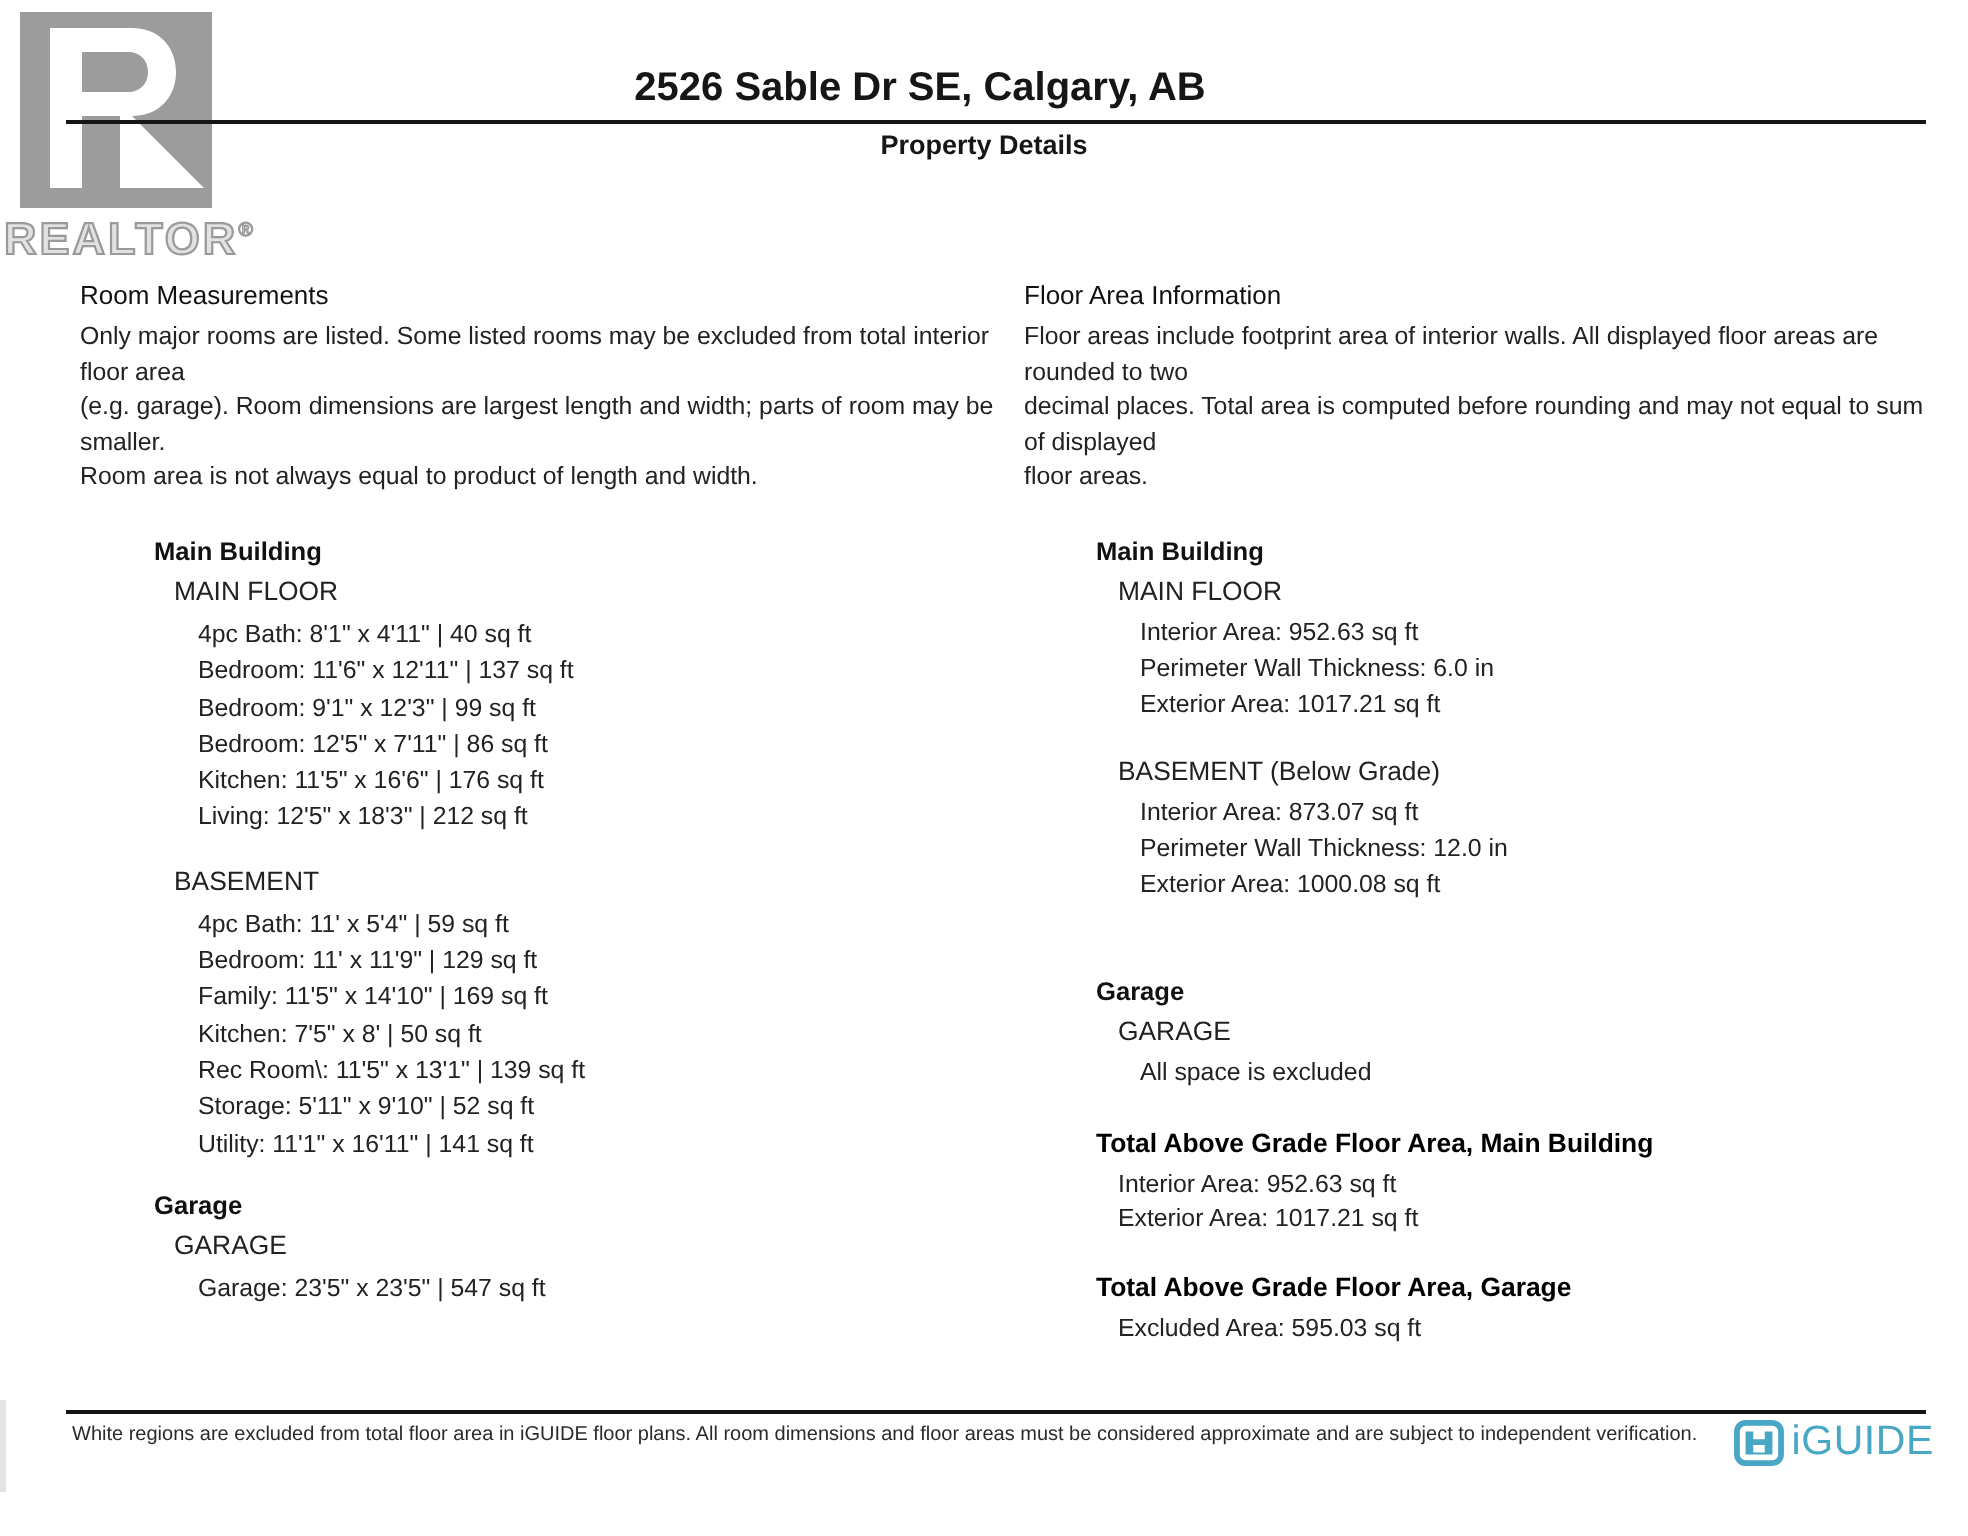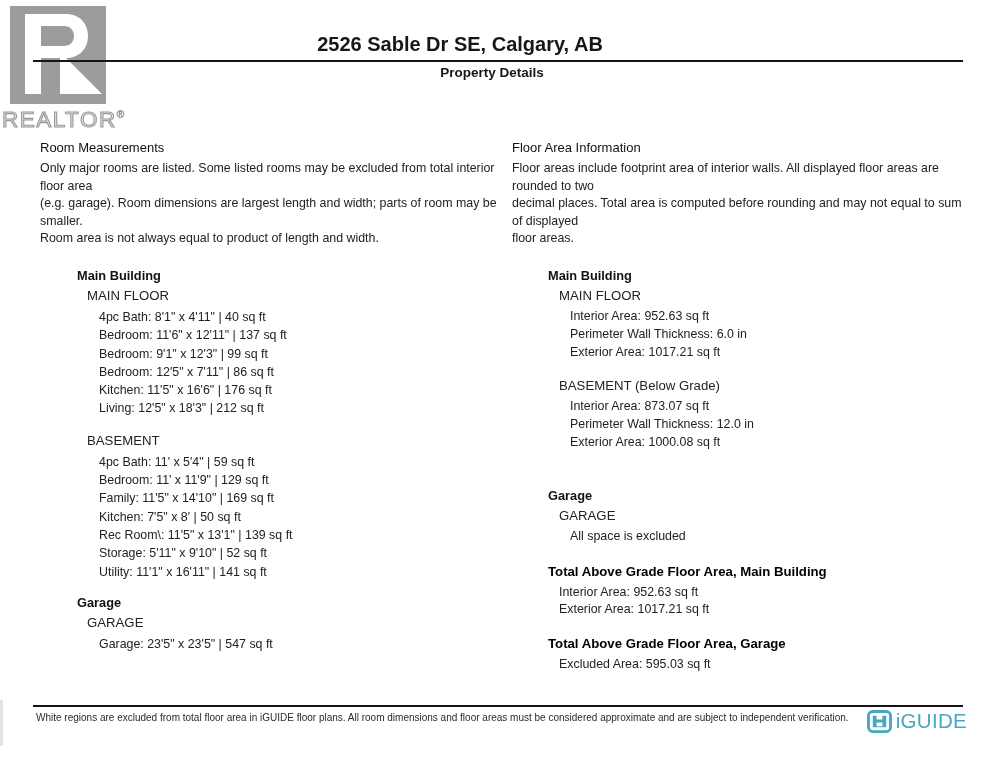--- a/index.html
+++ b/index.html
@@ -13,21 +13,21 @@
   .page { position: absolute; inset: 0; background: #ffffff; }
 
   
   .watermark { position: absolute; left: 10px; top: 6px; z-index: 0; }
   .wm-logo { display: block; }
   .wm-text {
     position: absolute;
     left: -8px; top: 101px;
     font-size: 22.5px;
     letter-spacing: 1.5px;
-    font-weight: 400;
+    font-weight: 700;
     color: rgba(150,150,150,0.28);
     -webkit-text-stroke: 1.1px #9a9a9a;
     white-space: nowrap;
   }
   .wm-text .reg { font-size: 10px; vertical-align: 9px; letter-spacing: 0; -webkit-text-stroke: 0.6px #9a9a9a; }
 
   
   .hdr { position: absolute; left: 0; top: 0; width: 984px; z-index: 2; }
   .page-title {
     position: absolute; top: 33px; left: 0; width: 920px;

